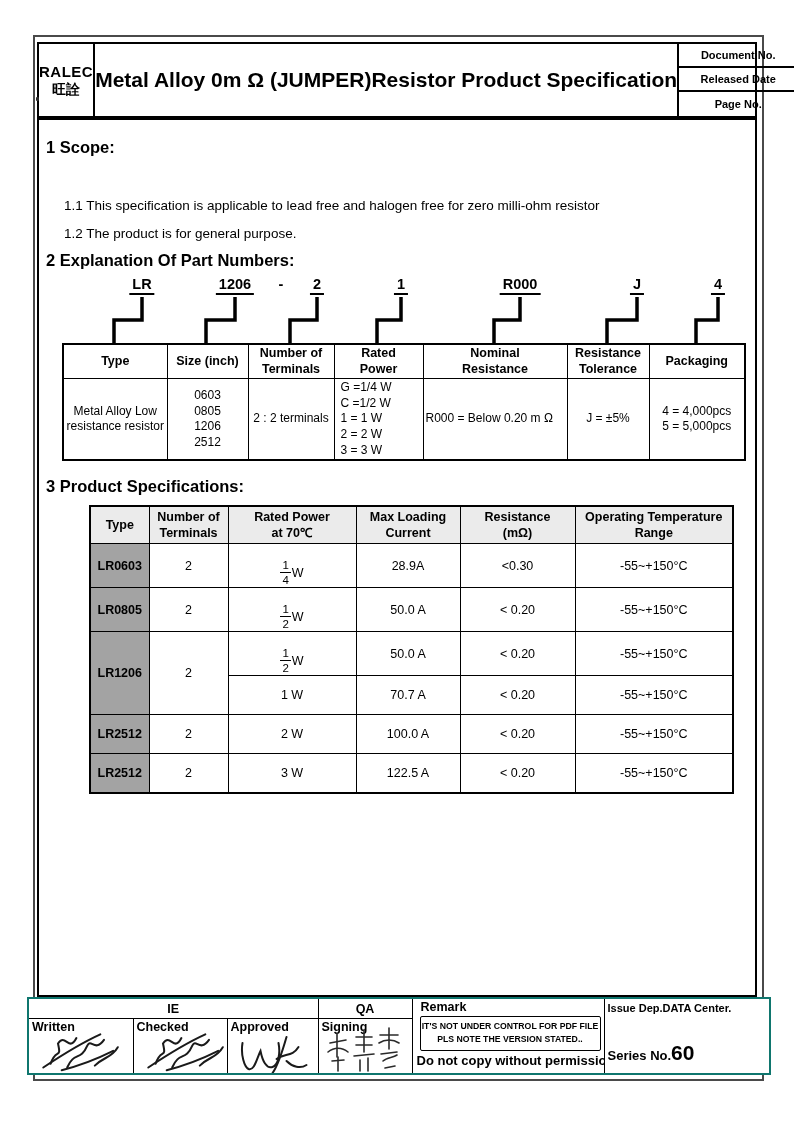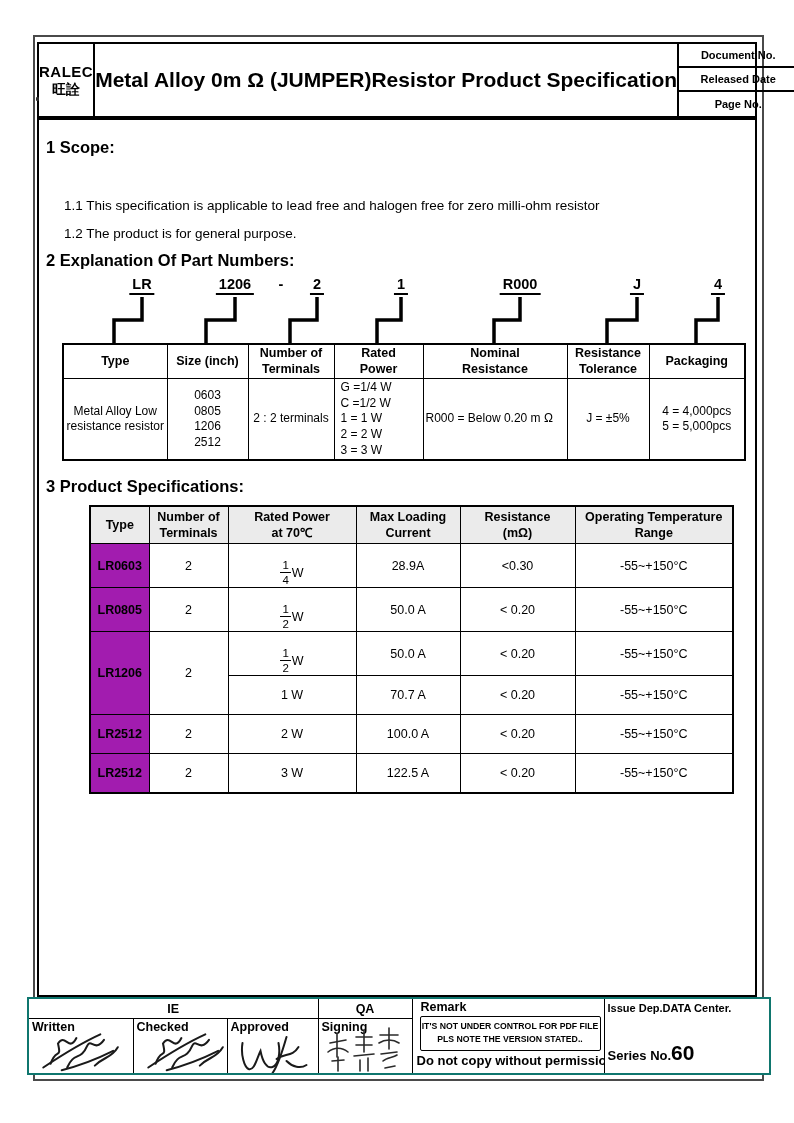--- a/index.html
+++ b/index.html
@@ -49,21 +49,21 @@
   .expl-table td.cell-left{text-align:left;padding-left:6px;}
   .expl-table td.cell-tight{padding-left:2px;padding-right:1px;text-align:left;}
 
   
   .spec-wrap{left:89px;top:505px;z-index:2;}
   .spec-table{width:643px;border:2.5px solid #000;}
   .spec-table th,.spec-table td{border:1.5px solid #000;text-align:center;vertical-align:middle;
         white-space:pre-line;padding:1px;}
   .spec-table th{font-size:12.5px;font-weight:bold;height:34px;line-height:1.3;background:#ebebeb;}
   .spec-table td{font-size:12.5px;height:36px;}
-  .spec-table td.type-cell{font-weight:bold;background:#a21caf;}
+  .spec-table td.type-cell{font-weight:bold;background:#a3a3a3;}
   .frac{display:inline-flex;flex-direction:column;vertical-align:middle;line-height:1.05;
         font-size:11.5px;margin-right:1px;}
   .frac .num{border-bottom:1.3px solid #000;padding:0 2px 1px;}
   .frac .den{padding-top:1px;}
   .frac-unit{vertical-align:middle;}
 
   
   .footer-wrap{left:27px;top:997px;z-index:4;background:#fff;}
   .footer-table{width:652px;border:2px solid #0f766e;}
   .footer-table td{border:1.5px solid #000;vertical-align:top;padding:0;position:relative;overflow:hidden;}

